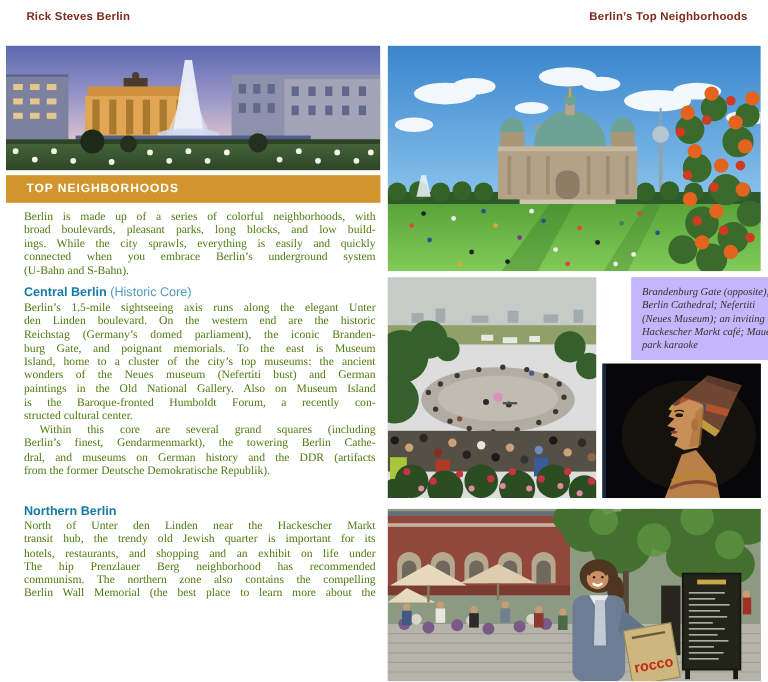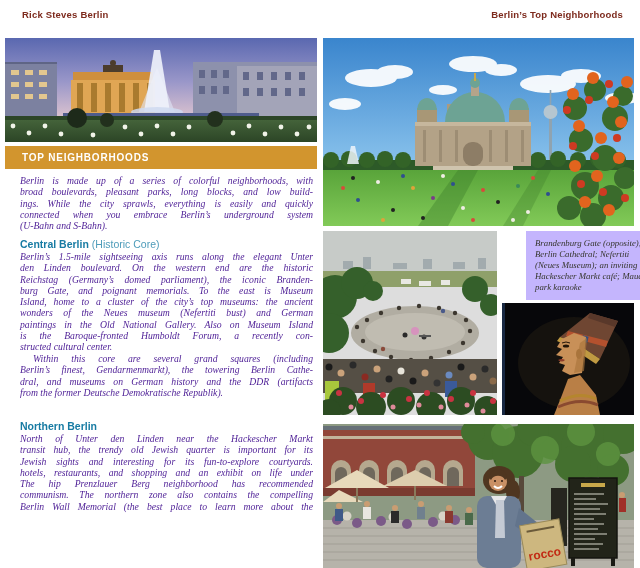--- a/index.html
+++ b/index.html
@@ -7,21 +7,21 @@
         font-family:"Liberation Serif",serif;}
   .hdr{position:absolute;top:9px;font-family:"Liberation Sans",sans-serif;
        font-size:9.5px;font-weight:bold;color:#7d2a1d;letter-spacing:.2px;}
   .hdr.left{left:22px;}
   .hdr.right{right:17px;}
   .photo{position:absolute;overflow:hidden;background:#ddd;}
   .photo svg{display:block;width:100%;height:100%;}
   .banner{position:absolute;left:5px;top:146px;width:312px;height:23px;background:#d2952e;}
   .banner span{display:block;font-family:"Liberation Sans",sans-serif;font-weight:bold;
        color:#ffffff;font-size:10px;letter-spacing:.8px;line-height:23px;padding-left:17px;}
-  .tcol{position:absolute;left:20px;width:293px;color:#4c1d95;font-style:italic;}
+  .tcol{position:absolute;left:20px;width:293px;color:#4d7c0f;}
   .bl{font-size:9.7px;line-height:11.3px;text-align:justify;text-align-last:justify;}
   .bl.end{text-align-last:left;}
   .bl.ind{text-indent:13px;}
   .shead{position:absolute;left:20px;font-family:"Liberation Sans",sans-serif;
        font-size:10.5px;font-weight:bold;color:#177ba3;}
   .shead .sub{font-weight:normal;color:#4e9cba;margin-left:3px;}
   .capbox{position:absolute;left:502px;top:231px;width:132px;height:69px;background:#c4b5fd;
        box-sizing:border-box;padding:7px 0 0 9px;margin-left:24px;}
   .capline{font-size:8.8px;line-height:10.9px;font-style:italic;color:#35352c;}
   .pagenum{position:absolute;left:22px;top:540px;font-family:"Liberation Sans",sans-serif;
@@ -290,21 +290,20 @@
     <div class="bl end">from the former Deutsche Demokratische Republik).</div>
   </div>
 
   <div class="shead" style="top:420px;">
     <span>Northern Berlin</span>
   </div>
 
   <div class="tcol" style="top:433px;">
     <div class="bl">North of Unter den Linden near the Hackescher Markt</div>
     <div class="bl">transit hub, the trendy old Jewish quarter is important for its</div>
-    <div class="bl">Jewish sights and interesting for its fun-to-explore courtyards.</div>
     <div class="bl">hotels, restaurants, and shopping and an exhibit on life under</div>
     <div class="bl">The hip Prenzlauer Berg neighborhood has recommended</div>
     <div class="bl">communism. The northern zone also contains the compelling</div>
     <div class="bl">Berlin Wall Memorial (the best place to learn more about the</div>
   </div>
 
   <div class="photo" style="left:323px;top:231px;width:174px;height:184px;">
     <svg viewBox="0 0 174 184" preserveAspectRatio="none">
       <rect width="174" height="46" fill="#c7cbc8"></rect>
       <g fill="#a2abae">

